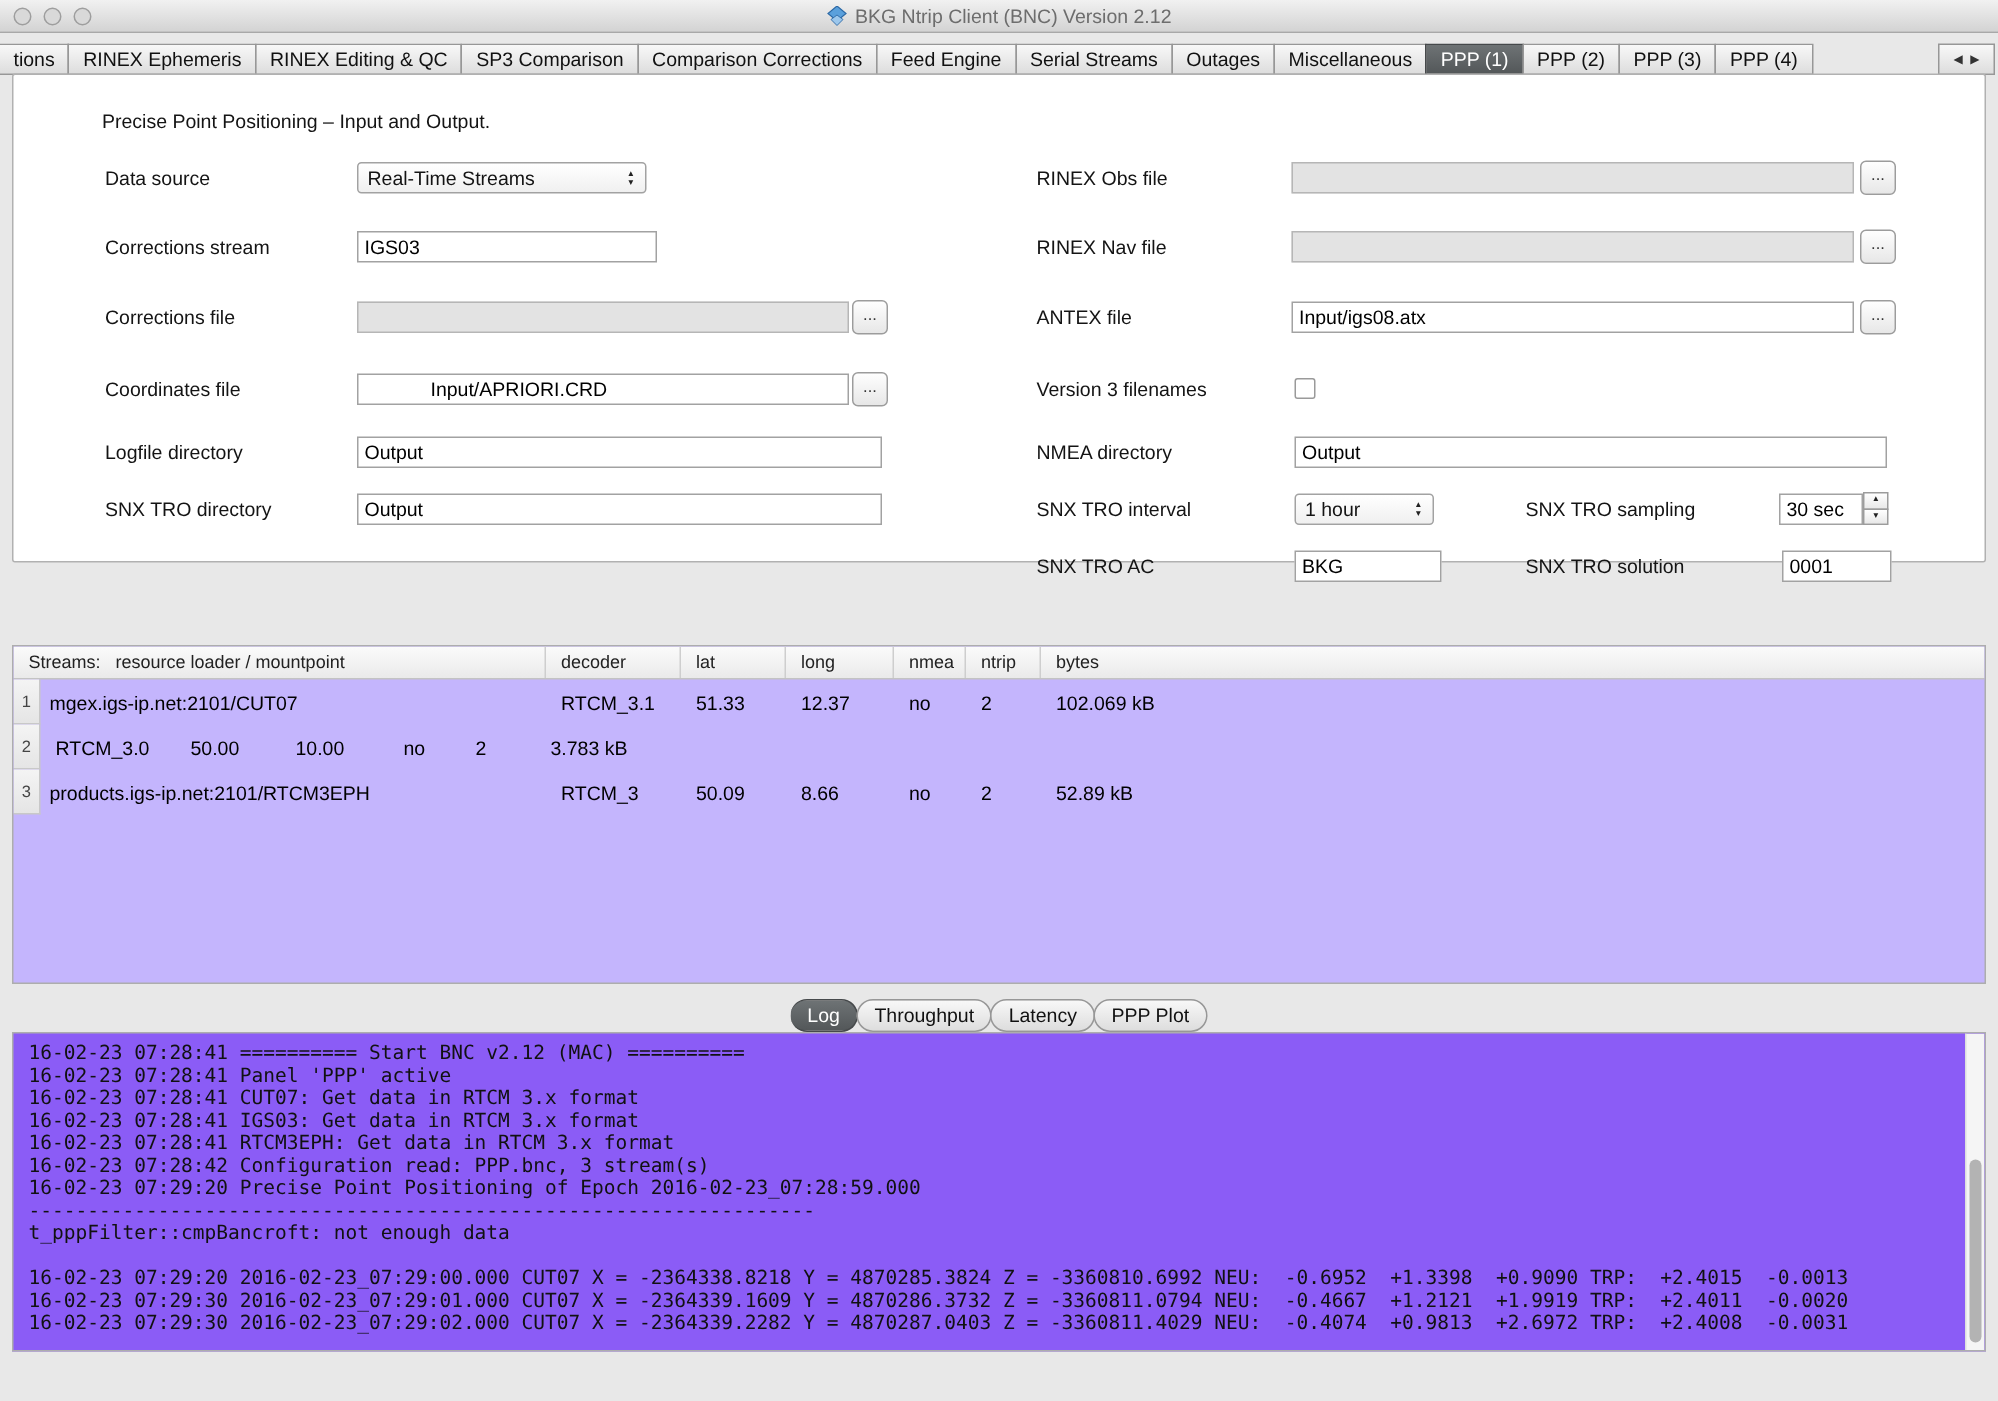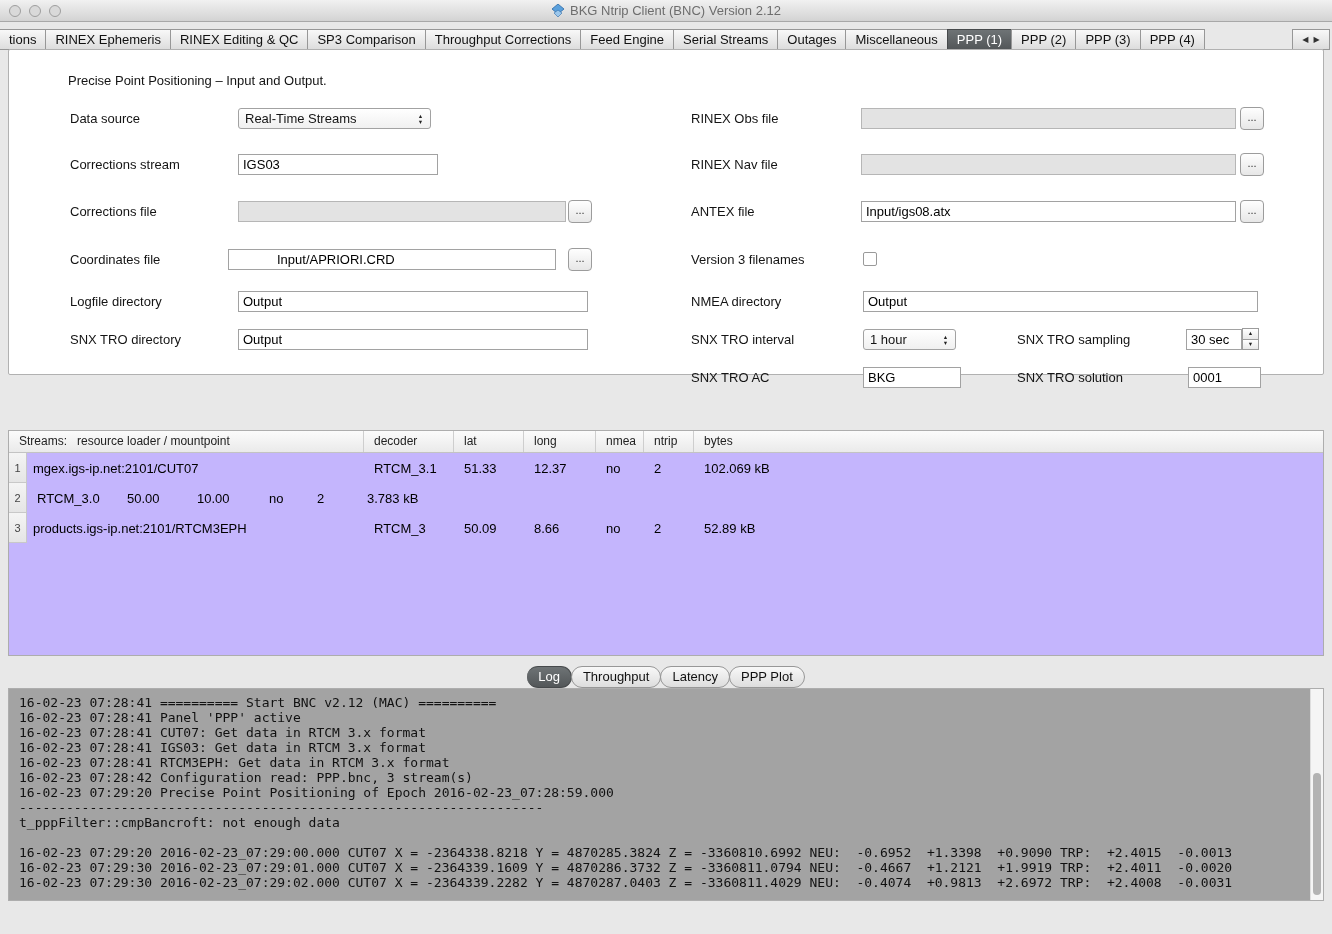--- a/index.html
+++ b/index.html
@@ -104,21 +104,21 @@
   .td-lat { width:70px; }
   .td-long { width:72px; }
   .td-nmea { width:48px; }
   .td-ntrip { width:50px; }
   .td-bytes { flex:1; }
   
   #log-tabs { position:absolute; top:666px; left:0; right:0; height:22px; display:flex; justify-content:center; }
   #log-tabs .tab { height:22px; line-height:20px; padding:0 11px; font-size:13px;border-radius:11px; }
   #log-box {
     position:absolute; left:8px; right:8px; top:688px; height:213px;
-    border:1px solid #adadad; background:#a3a3a3; overflow:hidden;
+    border:1px solid #adadad; background:#8b5cf6; overflow:hidden;
   }
   #log-pre {
     margin:0; padding:6px 10px; font-family:"DejaVu Sans Mono", monospace;
     font-size:13px; line-height:15px; color:#111; white-space:pre;
   }
   #log-scrollbar {
     position:absolute; right:0; top:0; bottom:0; width:13px;
     background:#f5f5f5; border-left:1px solid #dedede;
   }
   #log-thumb { position:absolute; right:2px; width:8px; top:84px; height:122px; border-radius:4px; background:#b3b3b3; }
@@ -151,21 +151,21 @@
       </span>
       <span>BKG Ntrip Client (BNC) Version 2.12</span>
     </div>
   </div>
 
   <div id="tabbar">
     <div class="tab">tions</div>
     <div class="tab">RINEX Ephemeris</div>
     <div class="tab">RINEX Editing &amp; QC</div>
     <div class="tab">SP3 Comparison</div>
-    <div class="tab">Throughput Corrections</div>
+    <div class="tab">Comparison Corrections</div>
     <div class="tab">Feed Engine</div>
     <div class="tab">Serial Streams</div>
     <div class="tab">Outages</div>
     <div class="tab">Miscellaneous</div>
     <div class="tab selected">PPP (1)</div>
     <div class="tab">PPP (2)</div>
     <div class="tab">PPP (3)</div>
     <div class="tab">PPP (4)</div>
   </div>
   <div id="tab-scroller">
@@ -186,21 +186,21 @@
     </div>
 
     <div class="label" style="left:61px; top:104px;">Corrections stream</div>
     <input class="field" style="left: 229px; top: 104px; width: 200px;" value="IGS03">
 
     <div class="label" style="left:61px; top:151px;">Corrections file</div>
     <input class="field" style="left: 229px; top: 151px; width: 328px;" disabled="">
     <div class="browse-btn" style="left:559px; top:150px;">...</div>
 
     <div class="label" style="left:61px; top:199px;">Coordinates file</div>
-    <input class="field" style="left: 219px; top: 199px; width: 328px; padding-left: 48px;" value="Input/APRIORI.CRD">
+    <input class="field" style="left: 229px; top: 199px; width: 328px; padding-left: 48px;" value="Input/APRIORI.CRD">
     <div class="browse-btn" style="left:559px; top:198px;">...</div>
 
     <div class="label" style="left:61px; top:241px;">Logfile directory</div>
     <input class="field" style="left: 229px; top: 241px; width: 350px;" value="Output">
 
     <div class="label" style="left:61px; top:279px;">SNX TRO directory</div>
     <input class="field" style="left: 229px; top: 279px; width: 350px;" value="Output">
 
     <div class="label" style="left:682px; top:58px;">RINEX Obs file</div>
     <input class="field" style="left: 852px; top: 58px; width: 375px;" disabled="">

